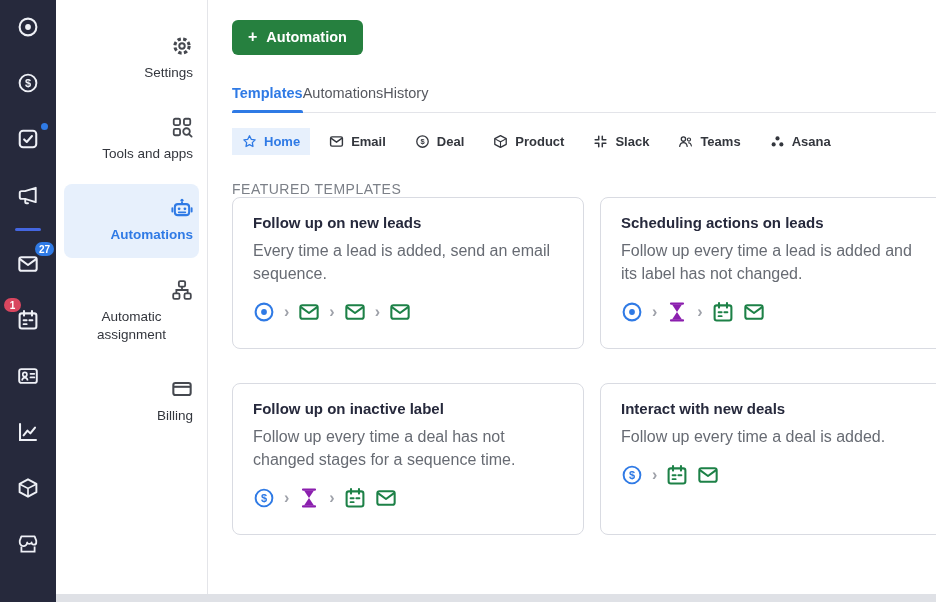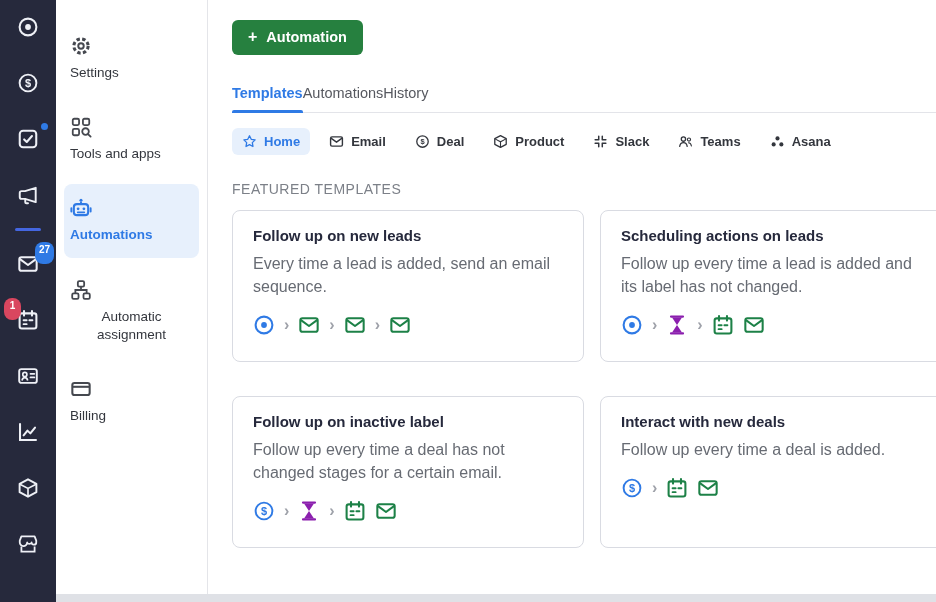--- a/index.html
+++ b/index.html
@@ -19,34 +19,34 @@
 
   
   .rail{
     width:56px;flex-shrink:0;background:var(--rail-bg);
     display:flex;flex-direction:column;align-items:center;padding-top:14px;
   }
   .rail-item{position:relative;width:26px;height:26px;margin-bottom:30px;color:#eef0f6;cursor:pointer}
   .rail-item .ic{width:22px;height:22px;margin:2px}
   .rail-divider{width:26px;height:3px;border-radius:2px;background:#4466e0;margin:-10px 0 20px}
   .badge{
-    position:absolute;top:-9px;min-width:17px;height:22px;line-height:15px;
+    position:absolute;top:-9px;min-width:17px;height:14px;line-height:15px;
     border-radius:8px;color:#fff;font-size:10px;font-weight:700;text-align:center;padding:0 4px;
   }
   .badge.right{right:-13px}
   .badge.left{left:-11px}
   .dot{position:absolute;top:-3px;right:-7px;width:7px;height:7px;border-radius:50%;background:var(--accent)}
 
   
   .subnav{
     width:152px;flex-shrink:0;background:#fff;border-right:1px solid #e4e5e9;
     padding:22px 8px 0;
   }
   .subnav-item{
-    display:flex;flex-direction:column;align-items:flex-start;text-align:center;
+    display:flex;flex-direction:column;align-items:flex-end;text-align:center;
     padding:13px 6px;border-radius:8px;margin-bottom:8px;color:#33363d;cursor:pointer;
   }
   .subnav-item .ic{width:22px;height:22px;color:#45484f}
   .subnav-item .lbl{margin-top:7px;font-size:13.5px;line-height:1.35}
   .subnav-item.active{background:#e7f0fc}
   .subnav-item.active .ic{color:var(--accent)}
   .subnav-item.active .lbl{color:var(--accent);font-weight:700}
 
   
   .main{flex:1;min-width:0;padding:20px 0 0 24px;position:relative}
@@ -62,29 +62,29 @@
   .tab{font-size:14.5px;font-weight:400;color:#56585f;padding-bottom:11px;cursor:pointer;position:relative}
   .tab.active{color:var(--accent);font-weight:700}
   .tab.active::after{
     content:"";position:absolute;left:0;right:0;bottom:-1px;height:3px;
     background:var(--accent);border-radius:2px 2px 0 0;
   }
 
   .chips{display:flex;align-items:center;gap:9px;margin-top:15px}
   .chip{
     display:inline-flex;align-items:center;gap:7px;border:none;cursor:pointer;background:transparent;
-    padding:6px 10px;border-radius:6px;color:#33363d;
+    padding:6px 10px;border-radius:0;color:#33363d;
     font-family:"Liberation Sans",sans-serif;font-size:13px;font-weight:600;
   }
   .chip .ic{width:15px;height:15px}
   .chip.active{background:#e7f0fc;color:var(--accent)}
 
   .section-label{margin-top:26px;font-size:14px;font-weight:400;letter-spacing:.5px;color:#7c8088}
 
-  .grid{display:grid;grid-template-columns:352px 352px;column-gap:16px;row-gap:34px;margin-top:13px}
+  .grid{display:grid;grid-template-columns:352px 352px;column-gap:16px;row-gap:34px;}
   .card{
     min-height:152px;background:#fff;border:1px solid #d9dbe2;border-radius:8px;
     padding:16px 20px 18px;cursor:pointer;
   }
   .card-title{font-size:15px;font-weight:700;color:#26293c}
   .card-desc{margin-top:8px;font-size:16px;line-height:1.45;color:#676b73;max-width:302px}
   .flow{display:flex;align-items:center;gap:9px;margin-top:16px}
   .step{display:inline-flex;align-items:center;gap:9px}
   .flow .ic{width:22px;height:22px}
   .chev{color:#9ea1a9;font-size:16px;line-height:1;font-weight:700;user-select:none}
@@ -359,21 +359,21 @@
                 <svg viewBox="0 0 16 16">
                   <rect x="1.7" y="3.1" width="12.6" height="9.8" rx="1.5" fill="none" stroke="currentColor" stroke-width="1.5"></rect>
                   <path d="M2.4 4.6 8 8.7l5.6-4.1" fill="none" stroke="currentColor" stroke-width="1.5" stroke-linecap="round" stroke-linejoin="round"></path>
                 </svg>
               </span>
             </span>
           </div>
         </div>
         <div class="card" data-name="template-card-3">
           <div class="card-title" data-name="card-title">Follow up on inactive label</div>
-          <div class="card-desc" data-name="card-description">Follow up every time a deal has not changed stages for a certain email.</div>
+          <div class="card-desc" data-name="card-description">Follow up every time a deal has not changed stages for a sequence time.</div>
           <div class="flow" data-name="card-flow">
             <span class="step" data-name="flow-step">
               <span class="ic" data-name="deal-icon">
                 <svg viewBox="0 0 16 16">
                   <circle cx="8" cy="8" r="6.1" fill="none" stroke="currentColor" stroke-width="1.4"></circle>
                   <text x="8" y="11" text-anchor="middle" font-size="8" font-weight="bold" fill="currentColor" font-family="Liberation Sans, sans-serif">$</text>
                 </svg>
               </span>
             </span>
             <span class="chev" data-name="chevron-right-icon">›</span>

